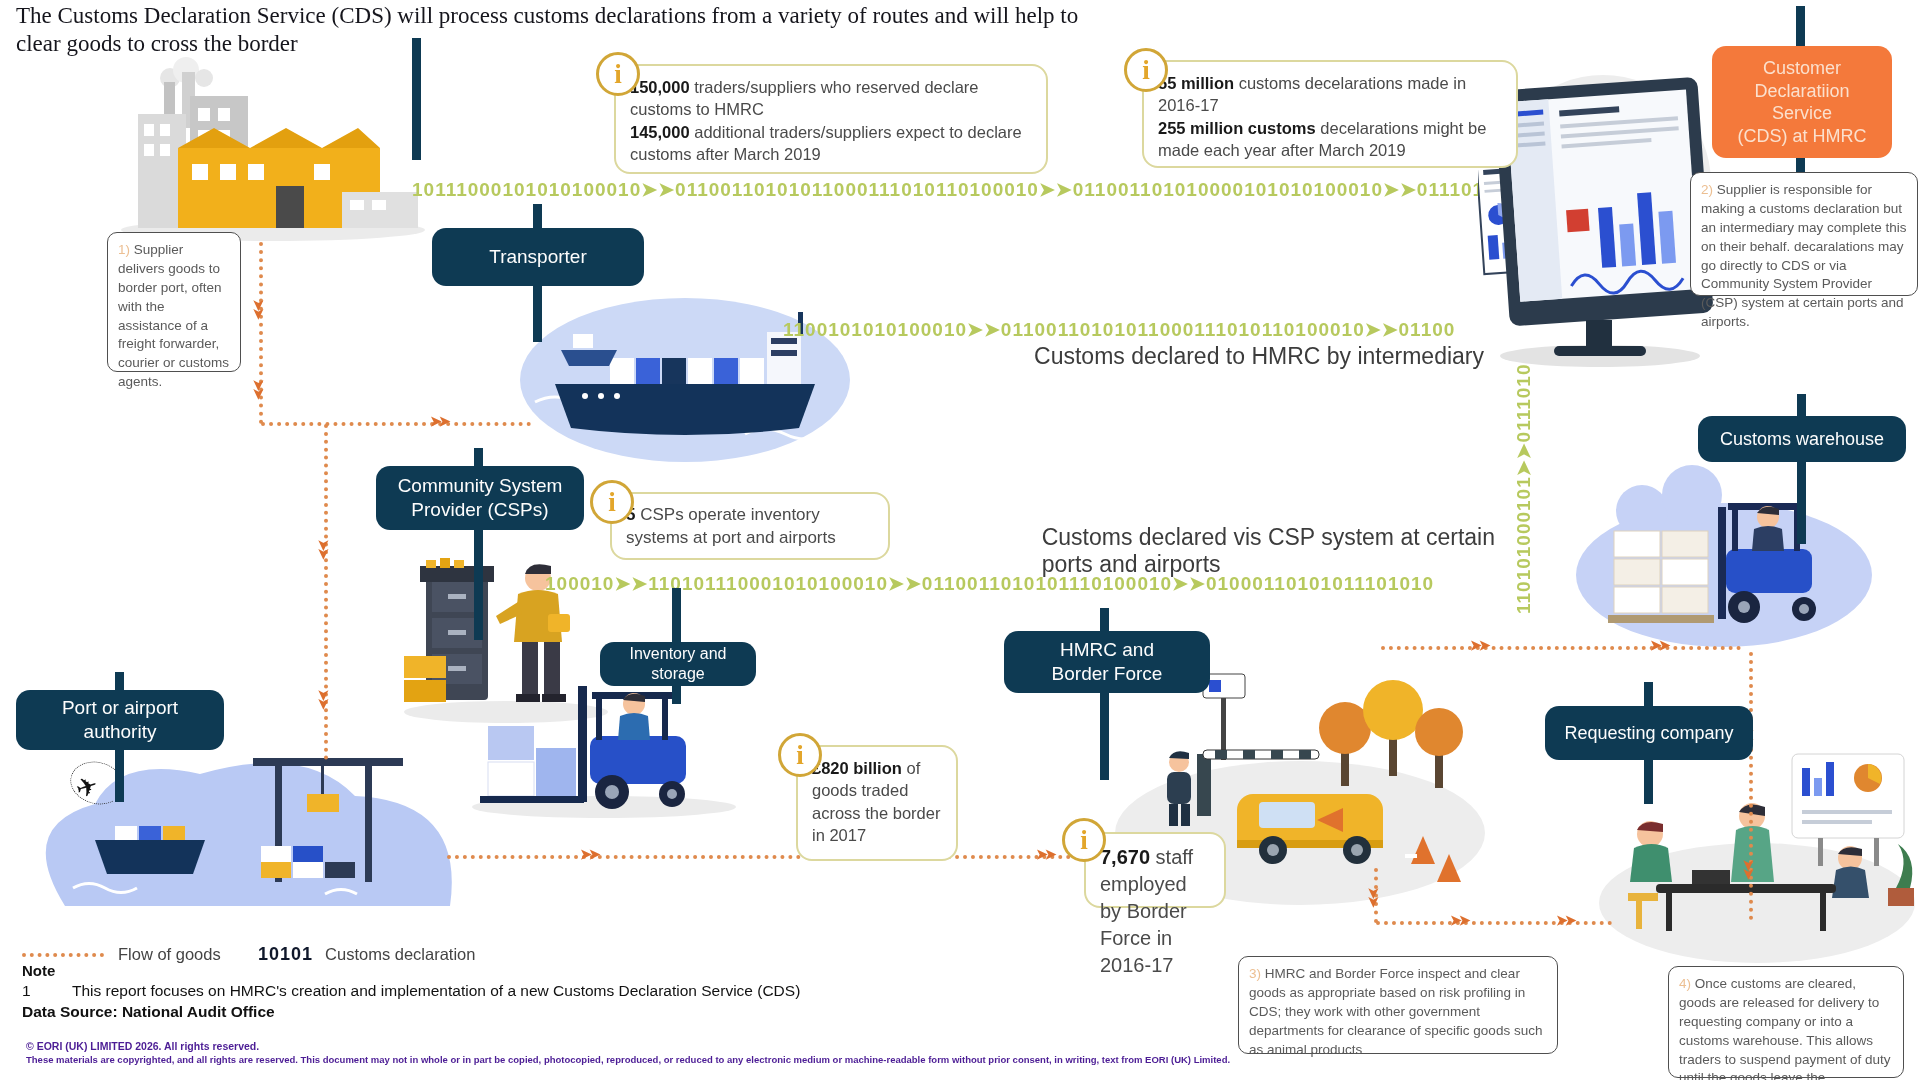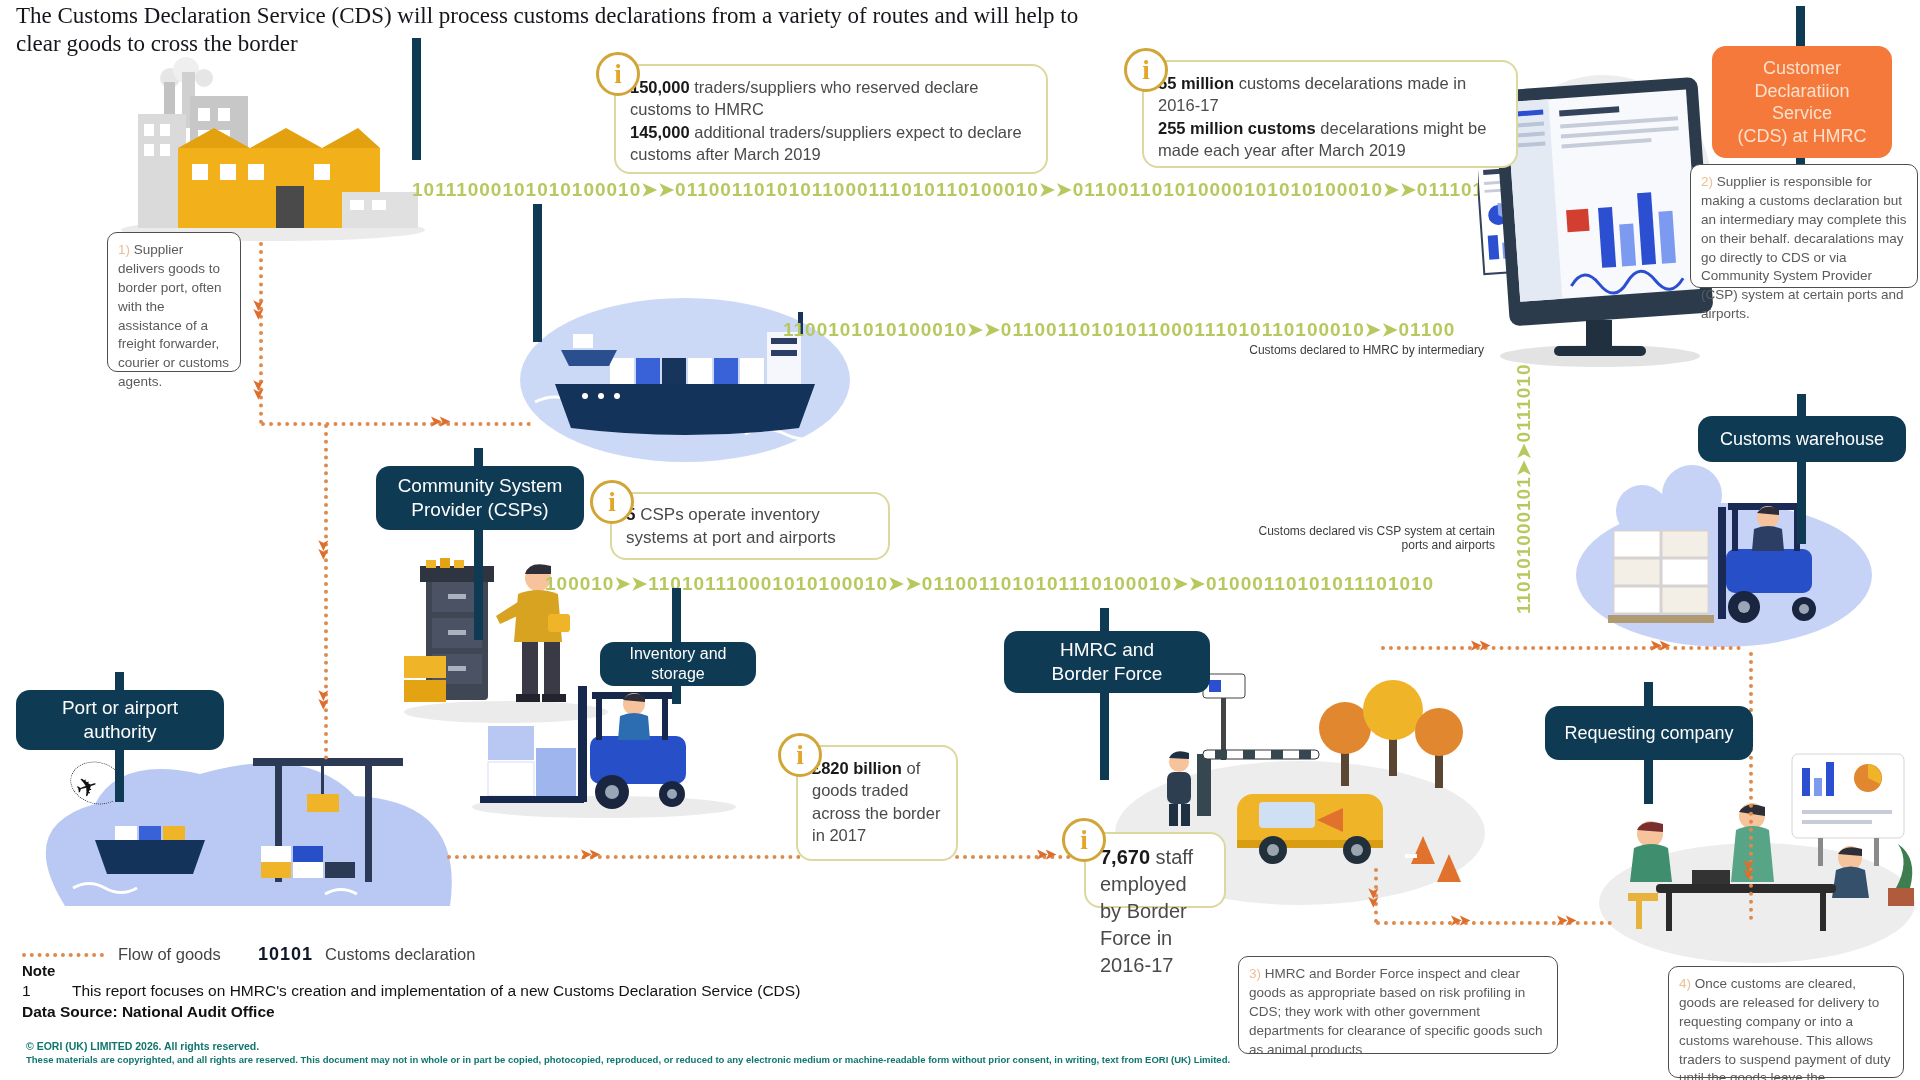--- a/index.html
+++ b/index.html
@@ -8,21 +8,21 @@
   .title{position:absolute;left:16px;top:2px;width:1075px;font-family:"Liberation Serif",serif;
          font-size:23px;line-height:28px;color:#15151c;z-index:9;}
   .pill{position:absolute;background:#0e3a53;color:#fdfdfd;border-radius:14px;display:flex;
         align-items:center;justify-content:center;text-align:center;font-size:19px;line-height:1.25;
         white-space:pre-line;z-index:5;padding:6px 12px;box-sizing:border-box;}
   .pill.orange{background:#f4793b;color:#fbe0cd;}
   .post{position:absolute;width:9px;background:#0e3a53;z-index:4;}
   .binary{position:absolute;font-weight:bold;font-size:19px;letter-spacing:1px;color:#b7c95e;
           white-space:nowrap;z-index:2;}
   .binary.vert{transform:rotate(-90deg);transform-origin:0 0;}
-  .sidelabel{position:absolute;color:#3c3c3c;font-size:12px;z-index:6;text-align:right;white-space:pre-line;}
+  .sidelabel{position:absolute;color:#3c3c3c;font-size:23px;z-index:6;white-space:pre-line;}
   .flow-h{position:absolute;border-top:4px dotted #df8a4d;z-index:3;}
   .flow-v{position:absolute;border-left:4px dotted #df8a4d;z-index:3;}
   .flow-arrow{position:absolute;color:#dd6f2e;font-size:14px;font-weight:bold;letter-spacing:-3px;z-index:3;}
   .flow-arrow.down{transform:rotate(90deg);}
   .infoicon{position:absolute;width:38px;height:38px;border:3px solid #d1a637;border-radius:50%;
             background:#fff;color:#e3a62b;display:flex;align-items:center;justify-content:center;
             font-family:"Liberation Serif",serif;font-size:27px;font-weight:bold;z-index:7;}
   .infobox{position:absolute;border:2px solid #dcd89e;border-radius:16px;padding:10px 14px;
            font-size:16.5px;color:#4a4a4a;line-height:1.35;z-index:6;box-sizing:border-box;background:#fff;}
   .infobox b{color:#191919;}
@@ -33,21 +33,21 @@
   .scene.front{z-index:3;}
   .legend{position:absolute;left:22px;top:944px;display:flex;align-items:center;z-index:9;
           font-size:16.5px;color:#444;}
   .legend .dots{width:82px;border-top:4px dotted #df8a4d;margin-right:14px;}
   .legend .bin{color:#0f172a;font-weight:bold;font-size:18px;margin:0 12px 0 140px;letter-spacing:1px;}
   .noteblk{position:absolute;left:22px;top:962px;z-index:9;color:#111;}
   .noteblk .hd{font-weight:bold;font-size:15px;}
   .noteblk .row{font-size:15.5px;margin-top:3px;}
   .noteblk .row .n{display:inline-block;width:50px;}
   .noteblk .src{font-weight:bold;font-size:15.5px;margin-top:3px;}
-  .copyright{position:absolute;left:26px;top:1040px;z-index:9;color:#0f766e;font-weight:bold;}
+  .copyright{position:absolute;left:26px;top:1040px;z-index:9;color:#4c1d95;font-weight:bold;}
   .copyright .l1{font-size:10.5px;}
   .copyright .l2{font-size:9.5px;margin-top:2px;}
   .plane{position:absolute;z-index:2;font-size:26px;color:#111;transform:rotate(-18deg);}
   .planepath{position:absolute;z-index:2;width:52px;height:40px;border:1.6px dotted #333;
              border-radius:50%;border-right-color:transparent;transform:rotate(14deg);}
   .cloudicon{margin-right:8px;flex:0 0 auto;}
 </style>
 </head>
 <body>
 
@@ -330,20 +330,23 @@
   <span class="flow-arrow" style="left:1650px;top:637px">➤➤</span>
   <span class="flow-arrow down" style="left:1740px;top:730px">➤➤</span>
   <span class="flow-arrow down" style="left:1740px;top:860px">➤➤</span>
   <span class="flow-arrow down" style="left:1365px;top:888px">➤➤</span>
   <span class="flow-arrow" style="left:1450px;top:912px">➤➤</span>
   <span class="flow-arrow" style="left:1556px;top:912px">➤➤</span>
 
   <div class="post" style="left:412px;top:38px;height:122px"></div>
 
   <div class="post" style="left:533px;top:204px;height:138px"></div>
+  <div class="pill" style="left:432px;top:228px;width:212px;height:58px">
+    <span>Transporter</span>
+  </div>
 
   <div class="post" style="left:474px;top:448px;height:192px"></div>
   <div class="pill" style="left:376px;top:466px;width:208px;height:64px">
     <span>Community System
 Provider (CSPs)</span>
   </div>
 
   <div class="post" style="left:672px;top:588px;height:116px"></div>
   <div class="pill" style="left:600px;top:642px;width:156px;height:44px;font-size:16px">
     <span>Inventory and storage</span>
@@ -401,21 +404,21 @@
   </div>
 
   <div class="infoicon" style="left:1062px;top:818px">i</div>
   <div class="infobox" style="left:1084px;top:832px;width:142px;height:76px;font-size:20px">
     <b>7,670</b><span> staff employed by Border Force in 2016-17</span>
   </div>
 
   <div class="notebox" style="left:107px;top:232px;width:134px;height:140px">
     <span class="num">1)</span><span> Supplier delivers goods to border port, often with the assistance of a freight forwarder, courier or customs agents.</span>
   </div>
-  <div class="notebox" style="left:1690px;top:164px;width:228px;height:124px">
+  <div class="notebox" style="left:1690px;top:172px;width:228px;height:124px">
     <span class="num">2)</span><span> Supplier is responsible for making a customs declaration but an intermediary may complete this on their behalf. decaralations may go directly to CDS or via Community System Provider (CSP) system at certain ports and airports.</span>
   </div>
   <div class="notebox" style="left:1238px;top:956px;width:320px;height:98px">
     <span class="num">3)</span><span> HMRC and Border Force inspect and clear goods as appropriate based on risk profiling in CDS; they work with other government departments for clearance of specific goods such as animal products</span>
   </div>
   <div class="notebox" style="left:1668px;top:966px;width:236px;height:112px">
     <span class="num">4)</span><span> Once customs are cleared, goods are released for delivery to requesting company or into a customs warehouse. This allows traders to suspend payment of duty until the goods leave the warehouse.</span>
   </div>
 
   <div class="legend">

